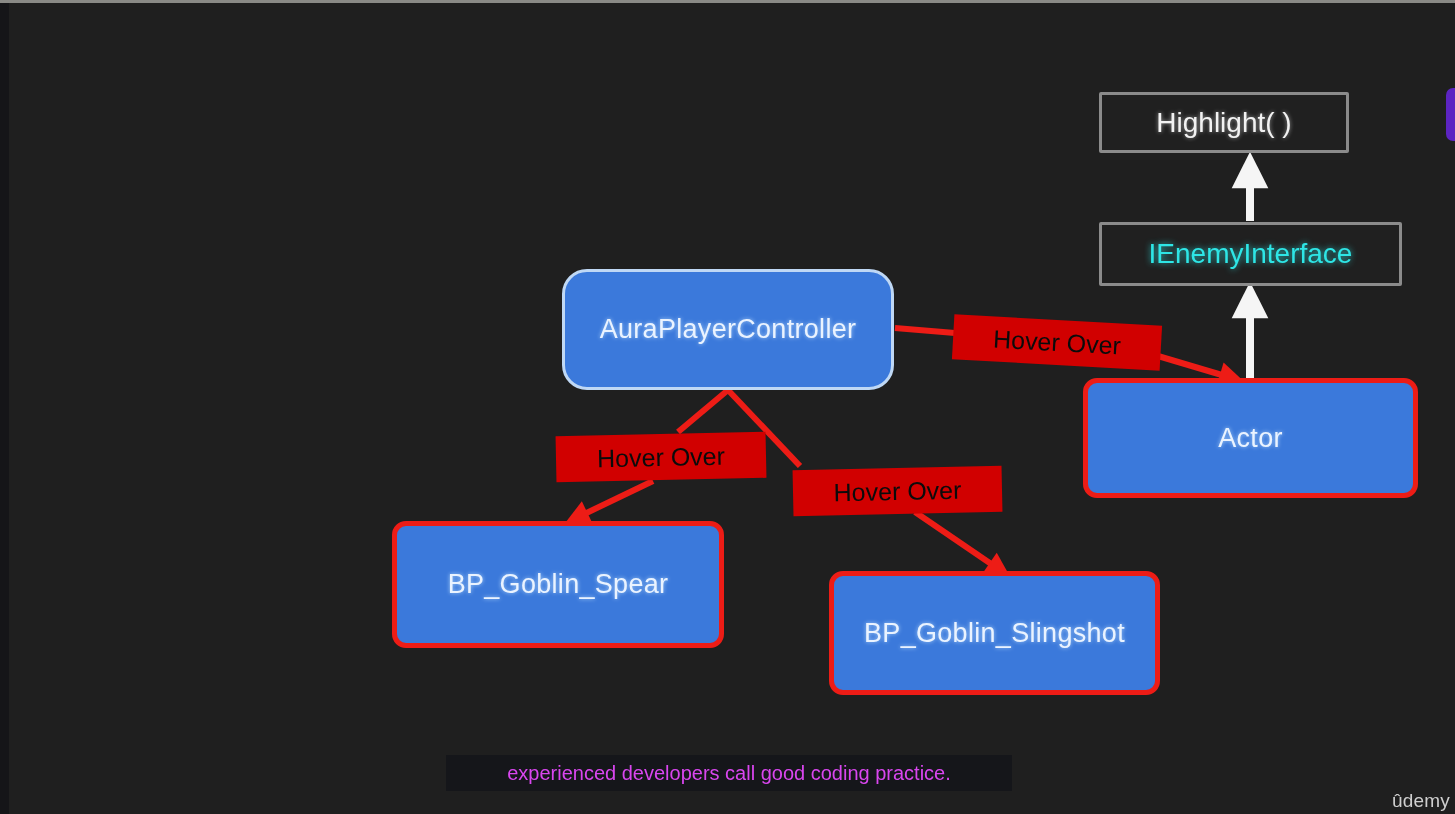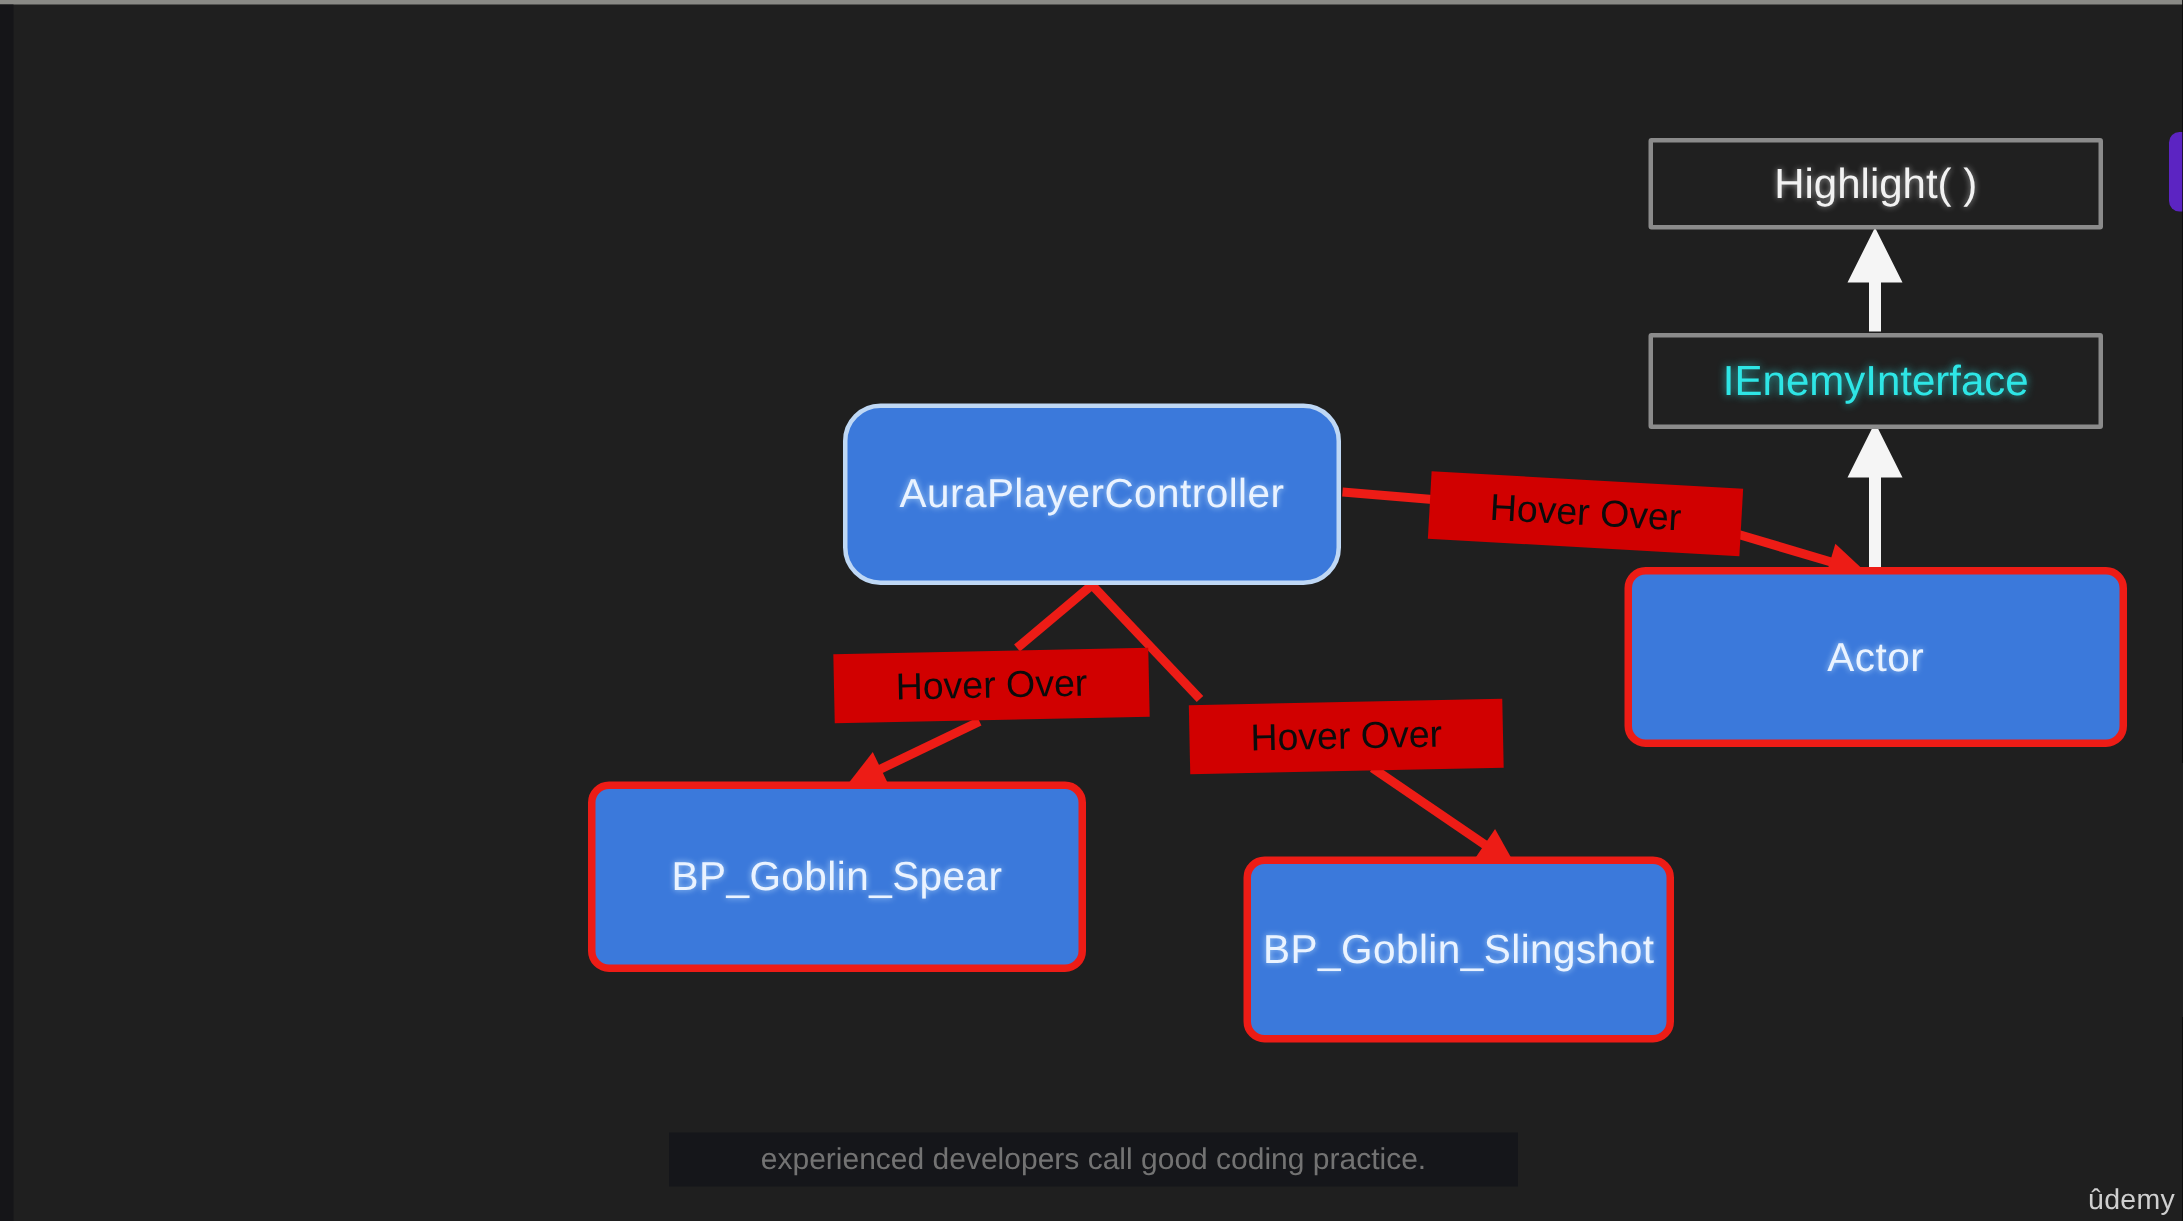--- a/index.html
+++ b/index.html
@@ -115,21 +115,21 @@
   }
 
   
   #caption {
     position: absolute;
     left: 446px;
     top: 755px;
     width: 566px;
     height: 36px;
     background: #15161a;
-    color: #737373;
+    color: #d946ef;
     font-size: 20px;
     display: flex;
     align-items: center;
     justify-content: center;
     white-space: nowrap;
   }
 
   
   #udemy-watermark {
     position: absolute;
@@ -177,31 +177,31 @@
       <line x1="728" y1="390" x2="678" y2="432" stroke="#ed1c16" stroke-width="6"></line>
       <line x1="653" y1="481" x2="576" y2="518" stroke="#ed1c16" stroke-width="6" marker-end="url(#arrow-red)"></line>
     </g>
 
     <g>
       <line x1="728" y1="390" x2="800" y2="466" stroke="#ed1c16" stroke-width="6"></line>
       <line x1="915" y1="512" x2="1000" y2="570" stroke="#ed1c16" stroke-width="6" marker-end="url(#arrow-red)"></line>
     </g>
   </svg>
 
-  <div class="node plain text-white" style="left:1099px; top:92px; width:303px; height:61px;">Highlight( )</div>
+  <div class="node plain text-white" style="left:1099px; top:92px; width:250px; height:61px;">Highlight( )</div>
 
   <div class="node blue outline-red" style="left:1083px; top:378px; width:335px; height:120px;">Actor</div>
 
   <div class="node plain text-cyan" style="left:1099px; top:222px; width:303px; height:64px;">IEnemyInterface</div>
 
   <div class="node blue outline-light" style="left:562px; top:269px; width:332px; height:121px;border-radius:25px;">AuraPlayerController</div>
 
   <div class="node blue outline-red" style="left:392px; top:521px; width:332px; height:127px;">BP_Goblin_Spear</div>
 
-  <div class="node blue outline-red" style="left:829px; top:571px; width:287px; height:124px;">BP_Goblin_Slingshot</div>
+  <div class="node blue outline-red" style="left:829px; top:571px; width:331px; height:124px;">BP_Goblin_Slingshot</div>
 
   <div class="tag-hover" style="left:953px; top:320px; width:208px; height:45px; transform:rotate(3.2deg);">Hover Over</div>
 
   <div class="tag-hover" style="left:556px; top:434px; width:210px; height:46px; transform:rotate(-1.2deg);">Hover Over</div>
 
   <div class="tag-hover" style="left:793px; top:468px; width:209px; height:46px; transform:rotate(-1.2deg);">Hover Over</div>
 
   <div id="caption">experienced developers call good coding practice.</div>
 
   <div id="udemy-watermark">ûdemy</div>

